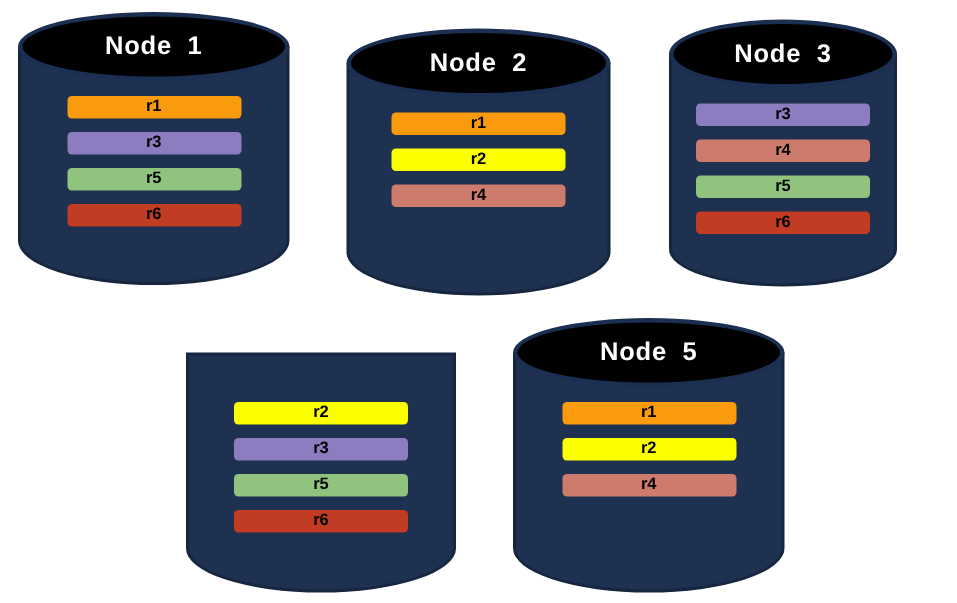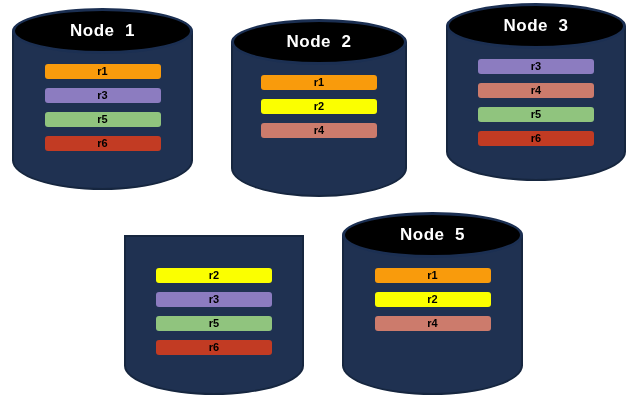--- a/index.html
+++ b/index.html
@@ -65,21 +65,21 @@
     justify-content: center;
     color: #000000;
     font-weight: bold;
     font-size: 11px;
     line-height: 1;
   }
 
   
   .node1 { left: 12px;  top: 8px;   width: 181px; height: 182px; }
   .node2 { left: 231px; top: 19px;  width: 176px; height: 178px; }
-  .node3 { left: 446px; top: 3px;  width: 180px; height: 178px; }
+  .node3 { left: 446px; top: 13px;  width: 152px; height: 178px; }
   .node4 { left: 124px; top: 212px; width: 180px; height: 183px; }
   .node5 { left: 342px; top: 212px; width: 181px; height: 183px; }
 </style>
 </head>
 <body>
 
 <div class="canvas">
 
   <div class="cylinder node1">
     <div class="cyl-body"></div>

